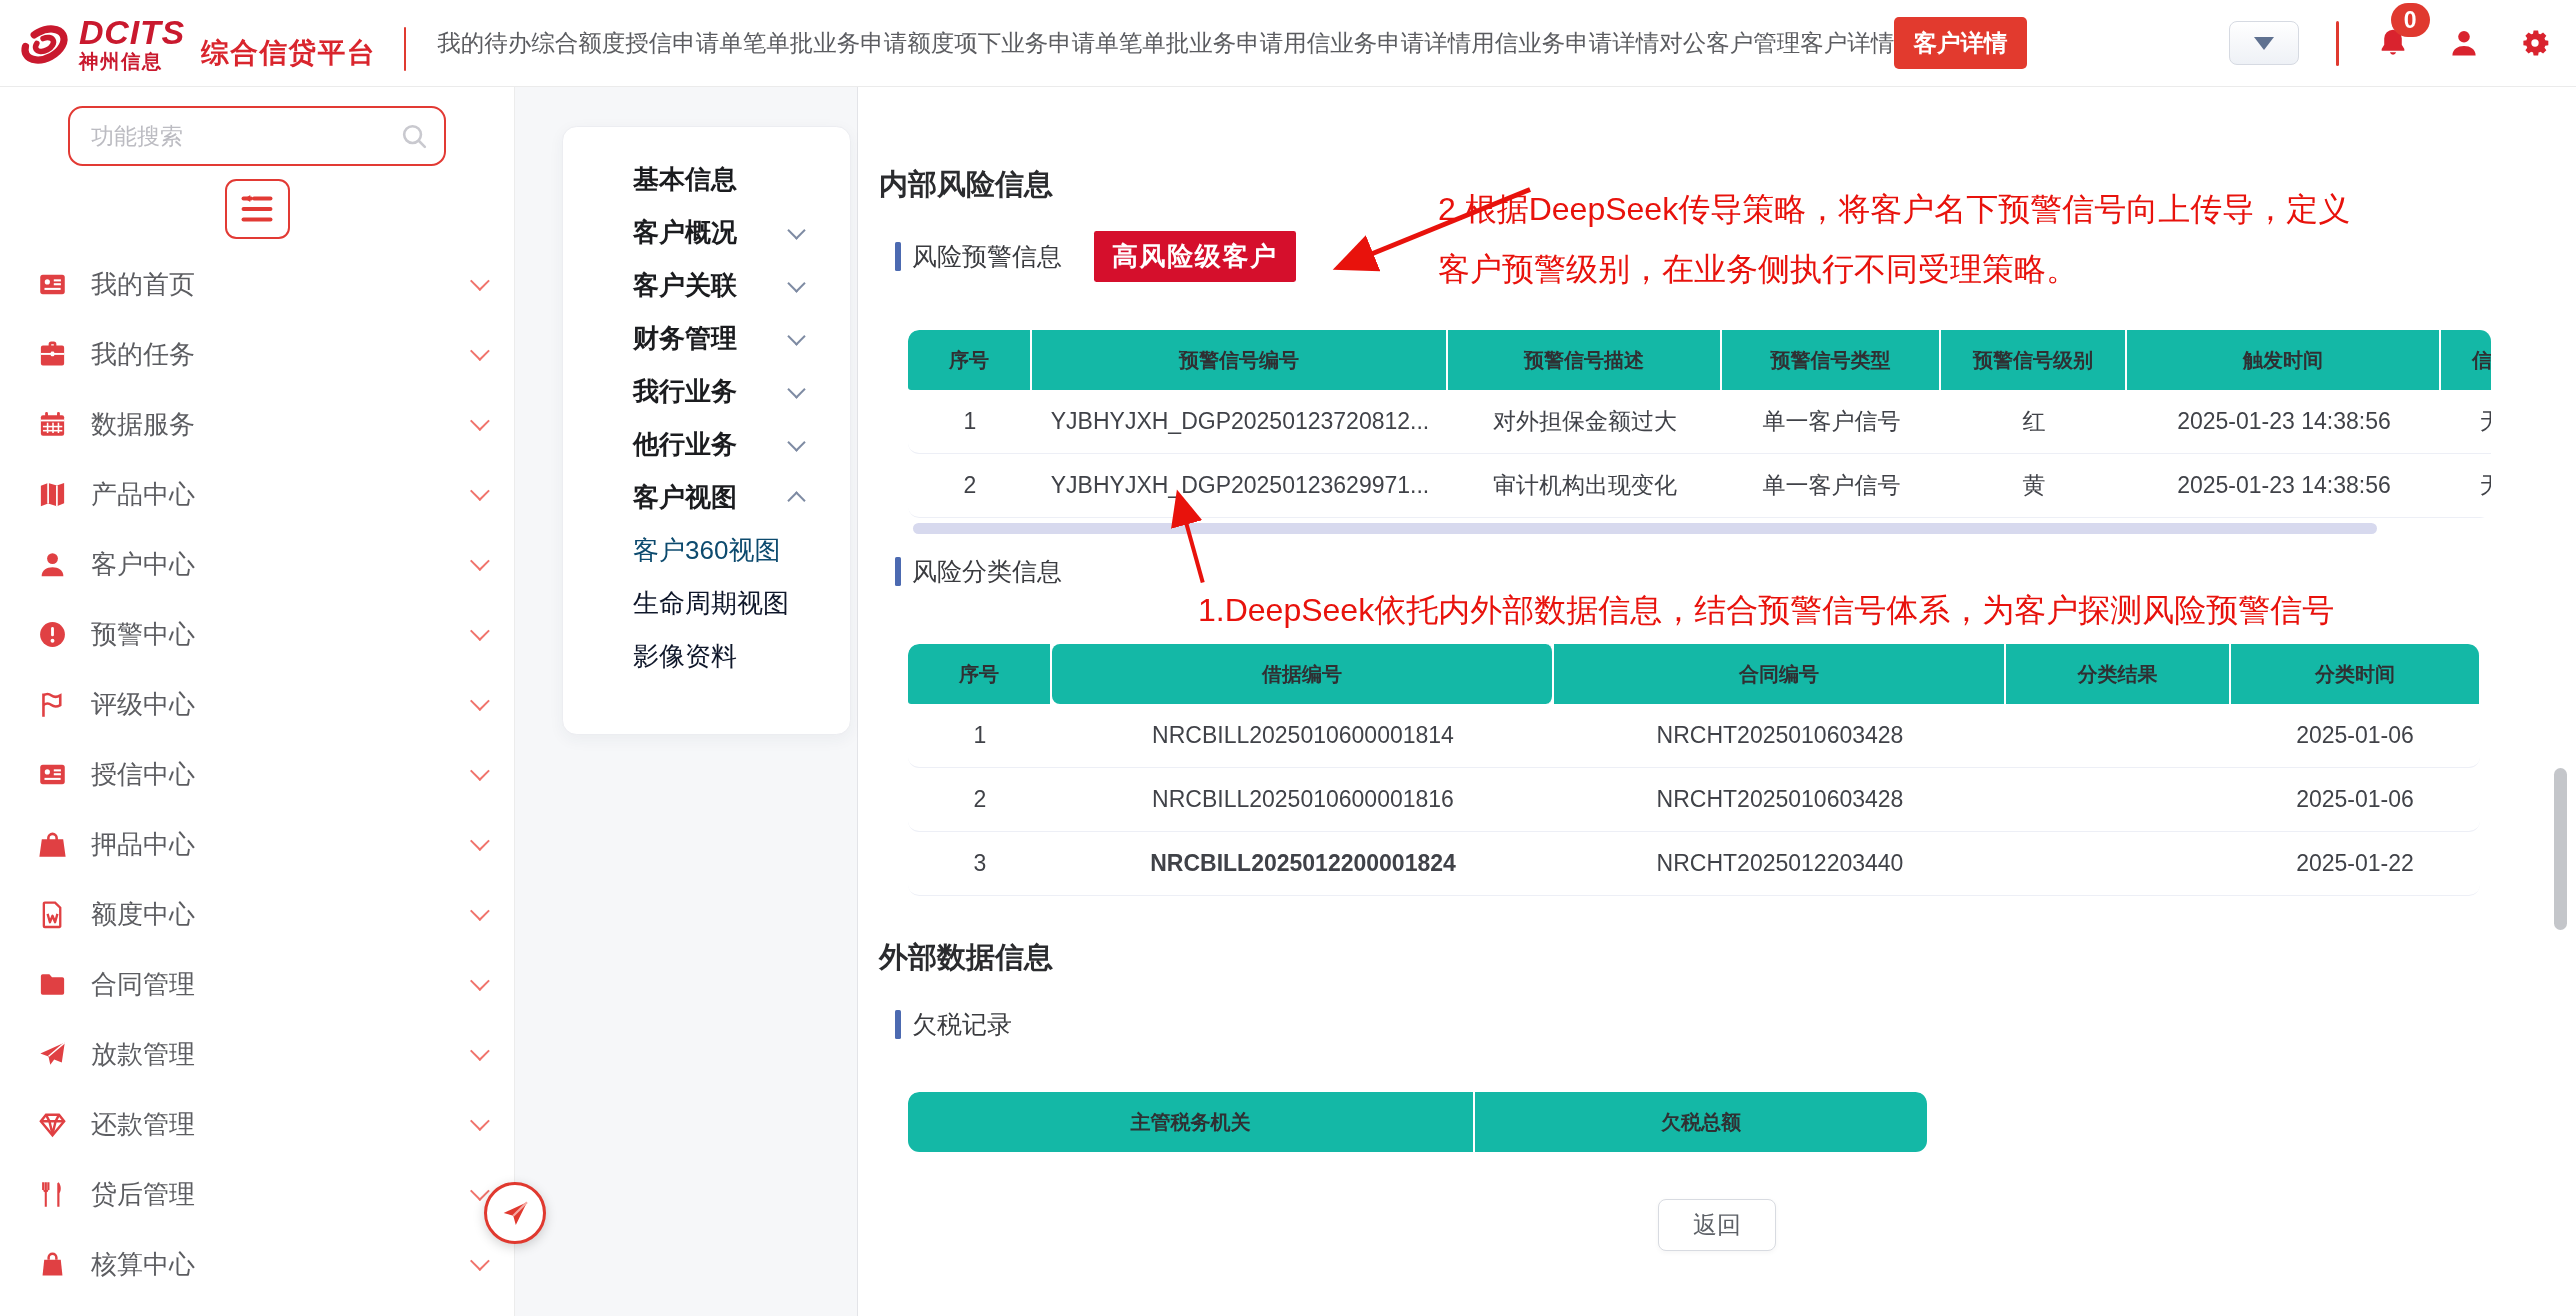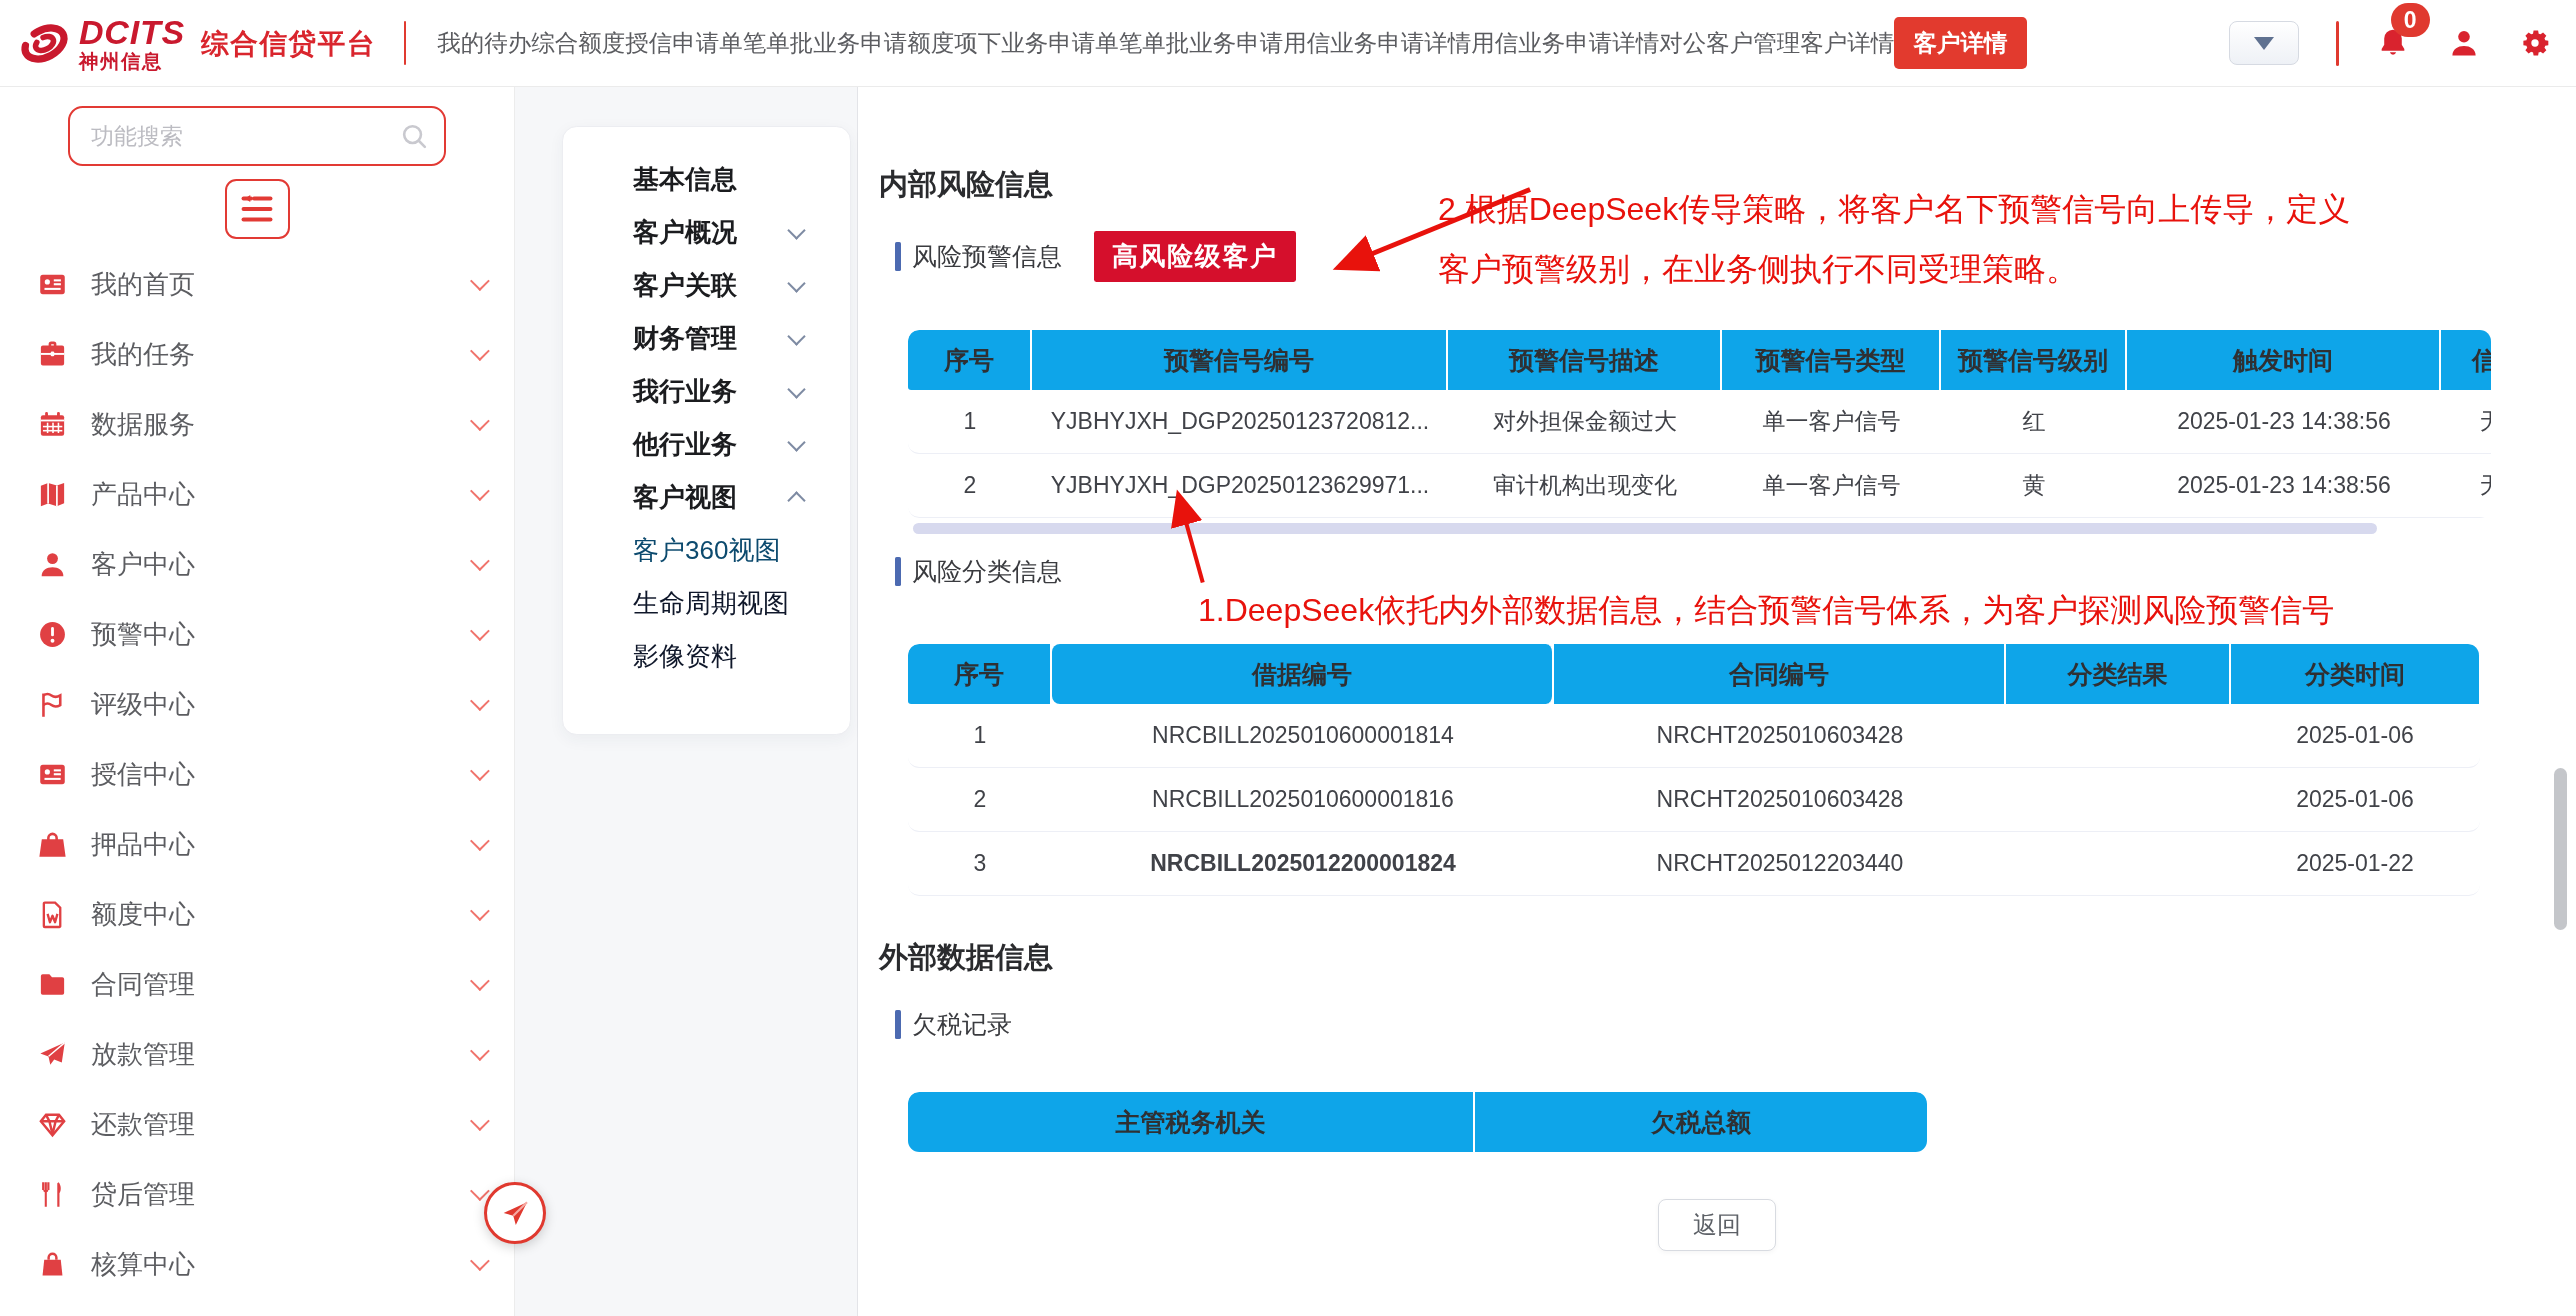--- a/index.html
+++ b/index.html
@@ -3,21 +3,21 @@
 <meta charset="utf-8">
 <style>
   * { margin:0; padding:0; box-sizing:border-box; }
   html,body { width:2576px; height:1317px; overflow:hidden; background:#fff;
     font-family:"Liberation Sans","DejaVu Sans",sans-serif; }
   .page { position:relative; width:2576px; height:1317px; background:#fff; }
 
   
   .top-header { position:relative; height:87px; display:flex; align-items:center;
     padding:0 24px 0 18px; background:#fff; border-bottom:1.6px solid #ebebeb; z-index:20; }
-  .brand { display:flex; align-items:center; flex:0 0 auto; }
+  .brand { display:flex; align-items:flex-end; flex:0 0 auto; }
   .brand-mark { width:53px; height:53px; flex:0 0 auto; }
   .brand-text { margin-left:8px; line-height:1; }
   .brand-company { font-size:34px; font-weight:bold; font-style:italic; color:#c9192e; letter-spacing:0.8px; }
   .brand-sub { font-size:19.4px; font-weight:bold; color:#c9192e; margin-top:3.2px; letter-spacing:1.6px; }
   .brand-product { font-size:27.6px; font-weight:bold; color:#d9252d; margin-left:16px; letter-spacing:1.6px; }
   .brand-divider { width:2.4px; height:44px; background:#e03a30; margin:0 31px 0 27.6px; border-radius:1.6px; }
   .top-nav { display:flex; align-items:center; flex:1 1 auto; min-width:0; }
   .nav-item { font-size:23.5px; color:#5b5c60; white-space:nowrap; cursor:pointer; }
   .nav-item.active { background:#e23a2e; color:#fff; font-weight:bold; padding:9.7px 19.4px; border-radius:4.9px; }
   .header-right { display:flex; align-items:center; gap:37px; flex:0 0 auto; margin-left:24px; }
@@ -78,22 +78,22 @@
   .risk-badge { margin-left:32px; background:#d50f2c; color:#fff; font-size:26px; font-weight:bold;
     padding:8px 18px; border-radius:2.4px; letter-spacing:1.6px; white-space:nowrap; }
 
   .annotation { position:absolute; color:#e8120c; font-size:32px; font-weight:500; line-height:60px; white-space:nowrap; }
   .arrow-svg { position:absolute; overflow:visible; pointer-events:none; }
 
   
   .tbl { position:absolute; overflow:hidden; border-radius:11.3px; }
   .t-inner { }
   .t-head { display:flex; }
-  .t-hcell { height:60px; background:#0ea5e9; display:flex; align-items:center; justify-content:center;
-    font-size:25px; font-weight:bold; color:#2f3033; flex:0 0 auto; }
+  .t-hcell { height:60px; background:#14b8a6; display:flex; align-items:center; justify-content:center;
+    font-size:20px; font-weight:bold; color:#2f3033; flex:0 0 auto; }
   .t-hcell:not(:last-child) { border-right:2.4px solid #fff; }
   .t-head .t-hcell:first-child { border-top-left-radius:11.3px; border-bottom-left-radius:3.2px; }
   .t-head .t-hcell:last-child { border-top-right-radius:11.3px; }
   .t-row { display:flex; background:#fff; border-bottom:1.6px solid #edeff6;
     border-bottom-left-radius:11.3px; border-bottom-right-radius:11.3px; }
   .t-cell { height:63px; display:flex; align-items:center; justify-content:center;
     font-size:23px; color:#404248; flex:0 0 auto; white-space:nowrap; }
   .clip-h { justify-content:flex-start !important; padding-left:31px; }
   .clip-c { justify-content:flex-start !important; padding-left:39px; }
 

